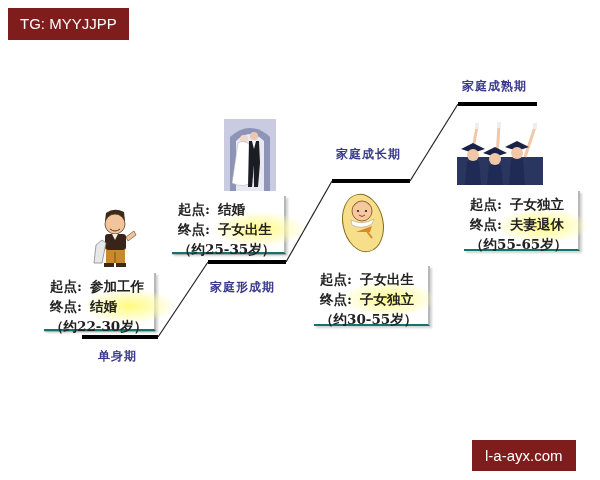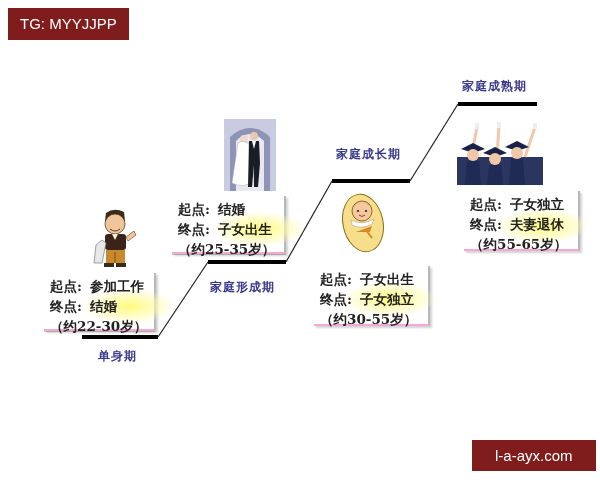--- a/index.html
+++ b/index.html
@@ -7,32 +7,32 @@
     width:600px; height:480px; position:relative; overflow:hidden;
     background:#ffffff;
     font-family:"DejaVu Serif","Liberation Serif",serif;
   }
   .badge {
     position:absolute; background:#7f1d1d; color:#ffffff;
     font-family:"Liberation Sans","DejaVu Sans",sans-serif;
     font-size:15px; line-height:32px; padding:0 12px; height:32px;
   }
   .badge.tl { left:8px; top:8px; }
-  .badge.br { left:472px; top:440px; height:31px; line-height:31px; padding:0 23px; }
+  .badge.br { left:472px; top:440px; height:31px; line-height:31px; padding:0 13px; }
 
   svg.lines { position:absolute; left:0; top:0; }
 
   .stage-label {
     position:absolute; color:#3a3a8c; font-size:12px; font-weight:bold;
     letter-spacing:1px; white-space:nowrap;
   }
 
   .info-box {
     position:absolute; background:#ffffff;
-    border-right:2px solid #b8b8b8; border-bottom:2px solid #f9a8d4;
+    border-right:2px solid #b8b8b8; border-bottom:2px solid #0f766e;
     box-shadow: 2px 2px 2px rgba(0,0,0,0.18);
     padding:3px 6px 4px 6px; box-sizing:border-box;
     font-size:13.5px; font-weight:bold; color:#222;
     line-height:20px; white-space:nowrap;
   }
   .info-box .glow {
     position:absolute; width:90px; height:34px; border-radius:50%;
     background: radial-gradient(ellipse at center, rgba(255,250,120,0.95) 0%, rgba(255,252,170,0.6) 45%, rgba(255,255,255,0) 75%);
     z-index:0;
   }

